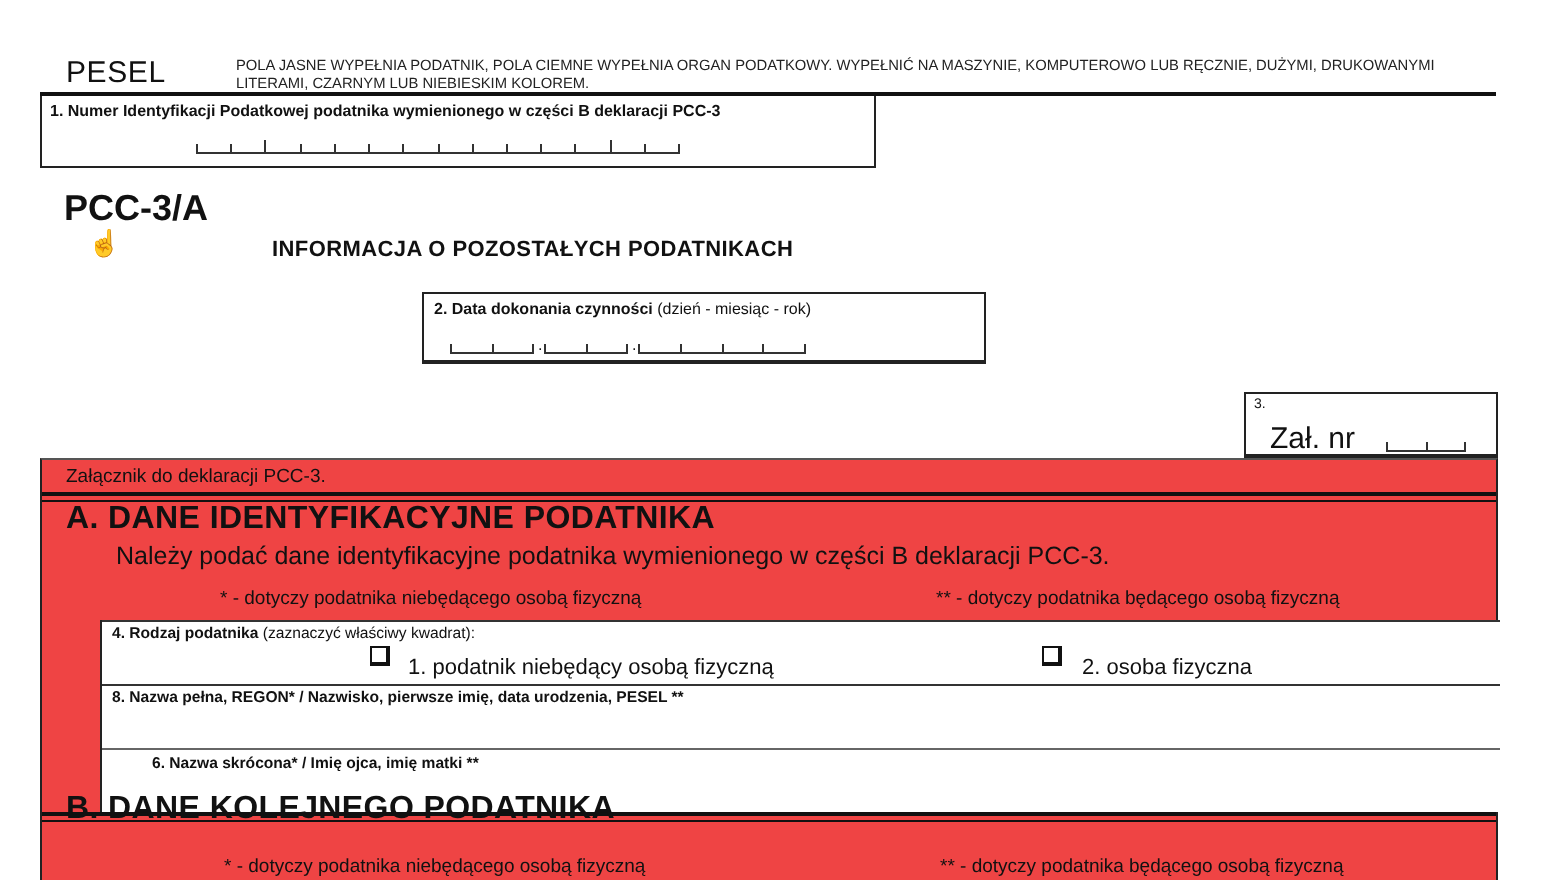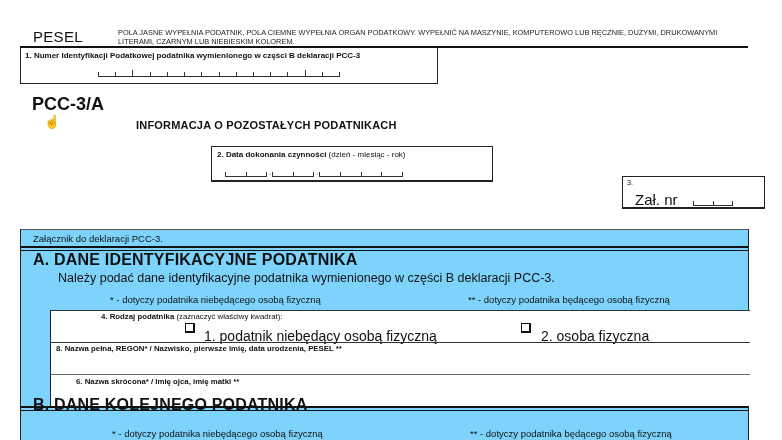--- a/index.html
+++ b/index.html
@@ -21,38 +21,38 @@
 
   .form-code { left: 32px; top: 94px; font-size: 18px; font-weight: bold; }
   .hand { left: 44px; top: 114px; font-size: 13px; color: #333; }
   .form-title { left: 136px; top: 119px; font-size: 11px; font-weight: bold; letter-spacing: 0.2px; }
 
   .date-box { left: 211px; top: 146px; width: 282px; height: 36px; border: 1px solid #222; border-width: 1px 1px 2px 1px; }
   .date-label { position: absolute; left: 5px; top: 3px; font-size: 8px; }
   .date-label b { font-weight: bold; }
   .date-sep { position: absolute; top: 21px; font-size: 8px; }
 
-  .zal-box { left: 622px; top: 176px; width: 143px; height: 33px; border: 1px solid #222; border-width: 1px 1px 2px 1px; }
+  .zal-box { left: 622px; top: 196px; width: 127px; height: 33px; border: 1px solid #222; border-width: 1px 1px 2px 1px; }
   .zal-num { position: absolute; left: 4px; top: 2px; font-size: 7px; }
   .zal-label { position: absolute; left: 12px; top: 14px; font-size: 15px; }
 
-  .main { left: 20px; top: 229px; width: 729px; height: 211px; border-left: 1px solid #222; border-right: 1px solid #222; border-top: 1px solid #555; background: #7dd3fc; }
+  .main { left: 20px; top: 229px; width: 729px; height: 211px; border-left: 1px solid #222; border-right: 1px solid #222; border-top: 1px solid #555; background: #ef4444; }
   .attach { position: absolute; left: 12px; top: 3px; font-size: 9.5px; }
   .dbl { position: absolute; left: 0; width: 100%; height: 5px; border-top: 2px solid #111; border-bottom: 1px solid #111; }
   .sec-title { position: absolute; left: 12px; font-size: 16px; font-weight: bold; letter-spacing: 0.2px; }
   .sec-desc { position: absolute; left: 37px; top: 41px; font-size: 12.5px; }
   .note { position: absolute; font-size: 9.5px; }
 
   .white { position: absolute; left: 29px; width: 700px; background: #fff; border-left: 1px solid #222; }
   .fld-label { position: absolute; left: 5px; font-size: 7.8px; font-weight: bold; }
   .fld-label span { font-weight: normal; }
   .hline { position: absolute; left: 0; width: 100%; height: 1px; background: #333; }
 
   .cb { position: absolute; width: 10px; height: 10px; border: 1.2px solid #111; border-right-width: 2px; border-bottom-width: 2px; background: #fff; }
-  .cb-label { position: absolute; font-size: 14px; text-align: right; }
+  .cb-label { position: absolute; font-size: 11px; text-align: right; }
 </style>
 </head>
 <body>
 
 <div class="abs poltax">PESEL</div>
 <div class="abs instr">POLA JASNE WYPEŁNIA PODATNIK, POLA CIEMNE WYPEŁNIA ORGAN PODATKOWY. WYPEŁNIĆ NA MASZYNIE, KOMPUTEROWO LUB RĘCZNIE, DUŻYMI, DRUKOWANYMI LITERAMI, CZARNYM LUB NIEBIESKIM KOLOREM.</div>
 <div class="abs topline"></div>
 
 <div class="abs nip-box">
   <div class="nip-label">1. Numer Identyfikacji Podatkowej podatnika wymienionego w części B deklaracji PCC-3</div>
@@ -112,21 +112,21 @@
   <div class="dbl" style="top:16px;"></div>
 
   <div class="sec-title" style="top:21px;">A. DANE IDENTYFIKACYJNE PODATNIKA</div>
   <div class="sec-desc">Należy podać dane identyfikacyjne podatnika wymienionego w części B deklaracji PCC-3.</div>
   <div class="note" style="left:89px; top:64px;">* - dotyczy podatnika niebędącego osobą fizyczną</div>
   <div class="note" style="left:447px; top:64px;">** - dotyczy podatnika będącego osobą fizyczną</div>
 
   <div class="white" style="top:80px; height:96px;">
     <div class="hline" style="top:0;"></div>
 
-    <div class="fld-label" style="top:2px;margin-left:45px;"><span style="font-weight:bold">4. Rodzaj podatnika</span><span> (zaznaczyć właściwy kwadrat):</span></div>
+    <div class="fld-label" style="top:2px;"><span style="font-weight:bold">4. Rodzaj podatnika</span><span> (zaznaczyć właściwy kwadrat):</span></div>
     <div class="cb" style="left:134px; top:13px;"></div>
     <div class="cb-label" style="left:153px; top:18px;">1.  podatnik niebędący osobą fizyczną</div>
     <div class="cb" style="left:470px; top:13px;"></div>
     <div class="cb-label" style="left:490px; top:18px;">2. osoba fizyczna</div>
 
     <div class="hline" style="top:32px;"></div>
     <div class="fld-label" style="top:34px;">8. Nazwa pełna, REGON* / Nazwisko, pierwsze imię, data urodzenia, PESEL **</div>
     <div class="abs" style="left:0; top:44px; width:100%; height:19px;"></div>
 
     <div class="hline" style="top:64px; background:#666;"></div>

